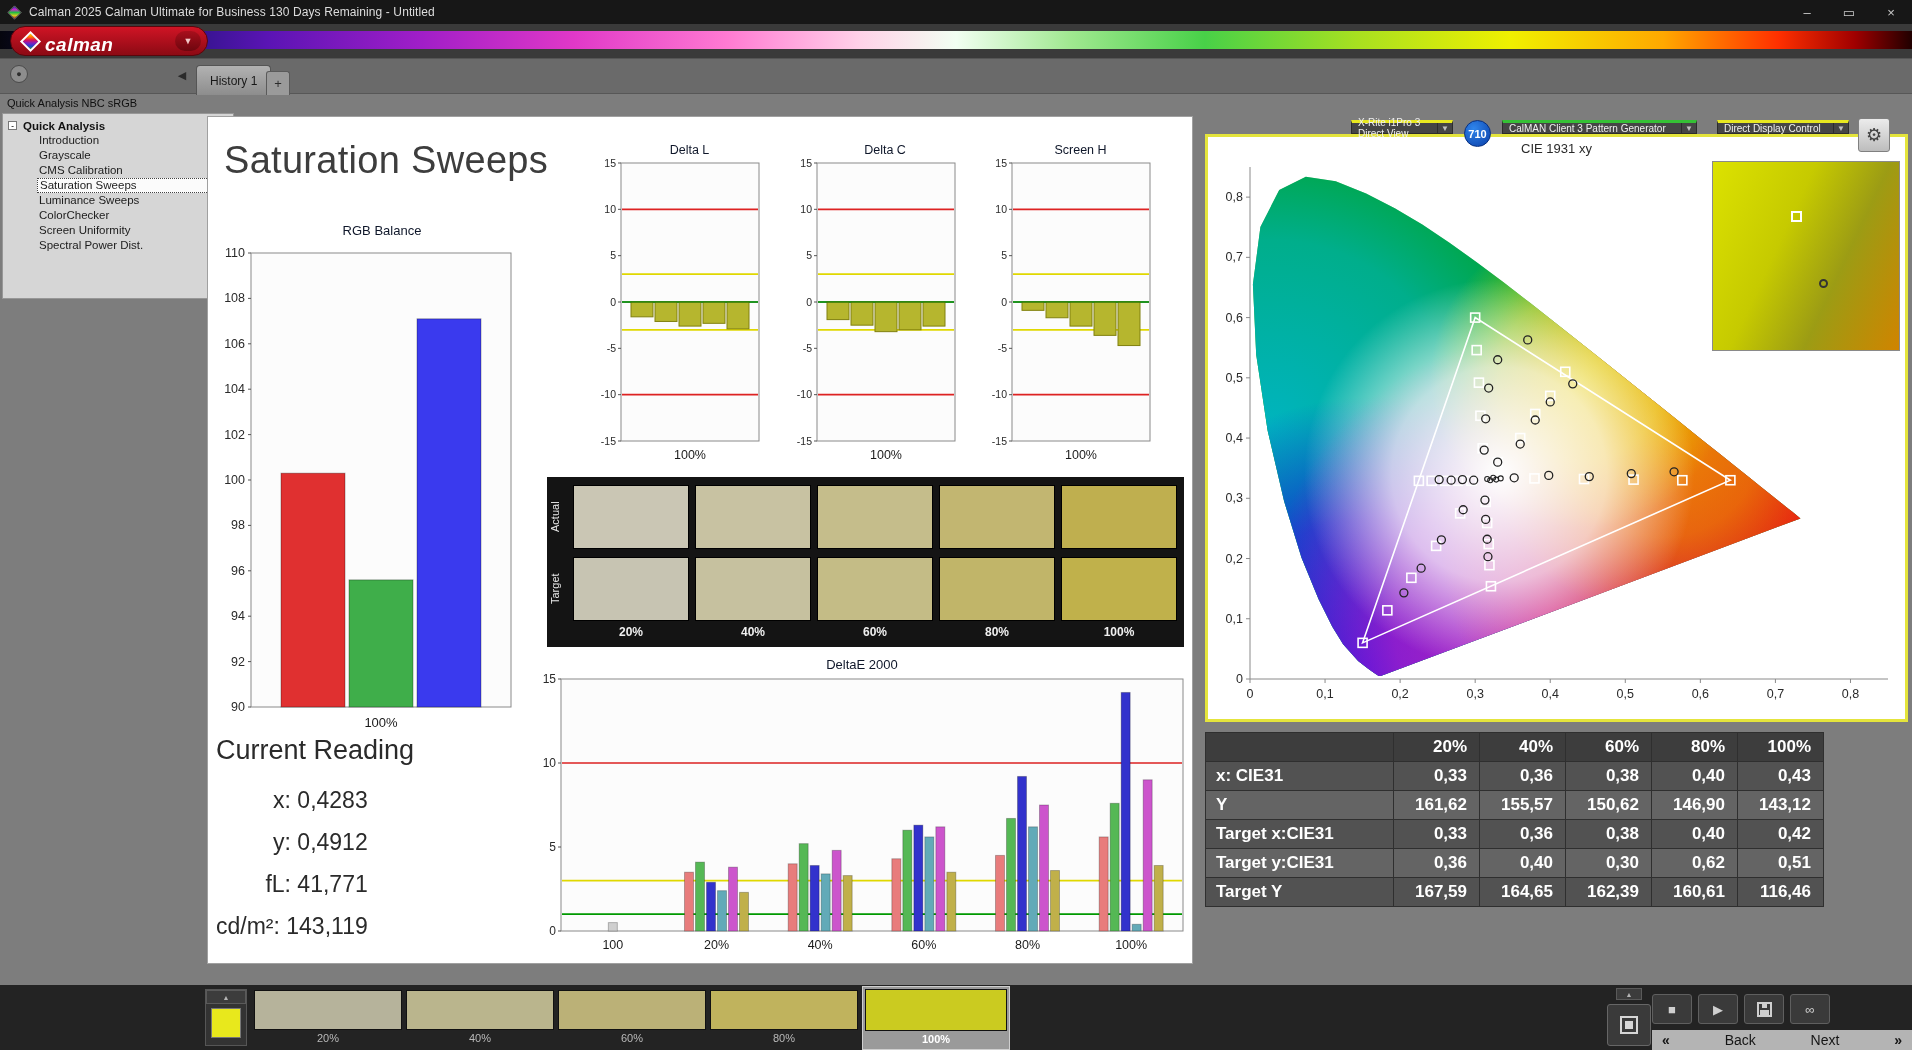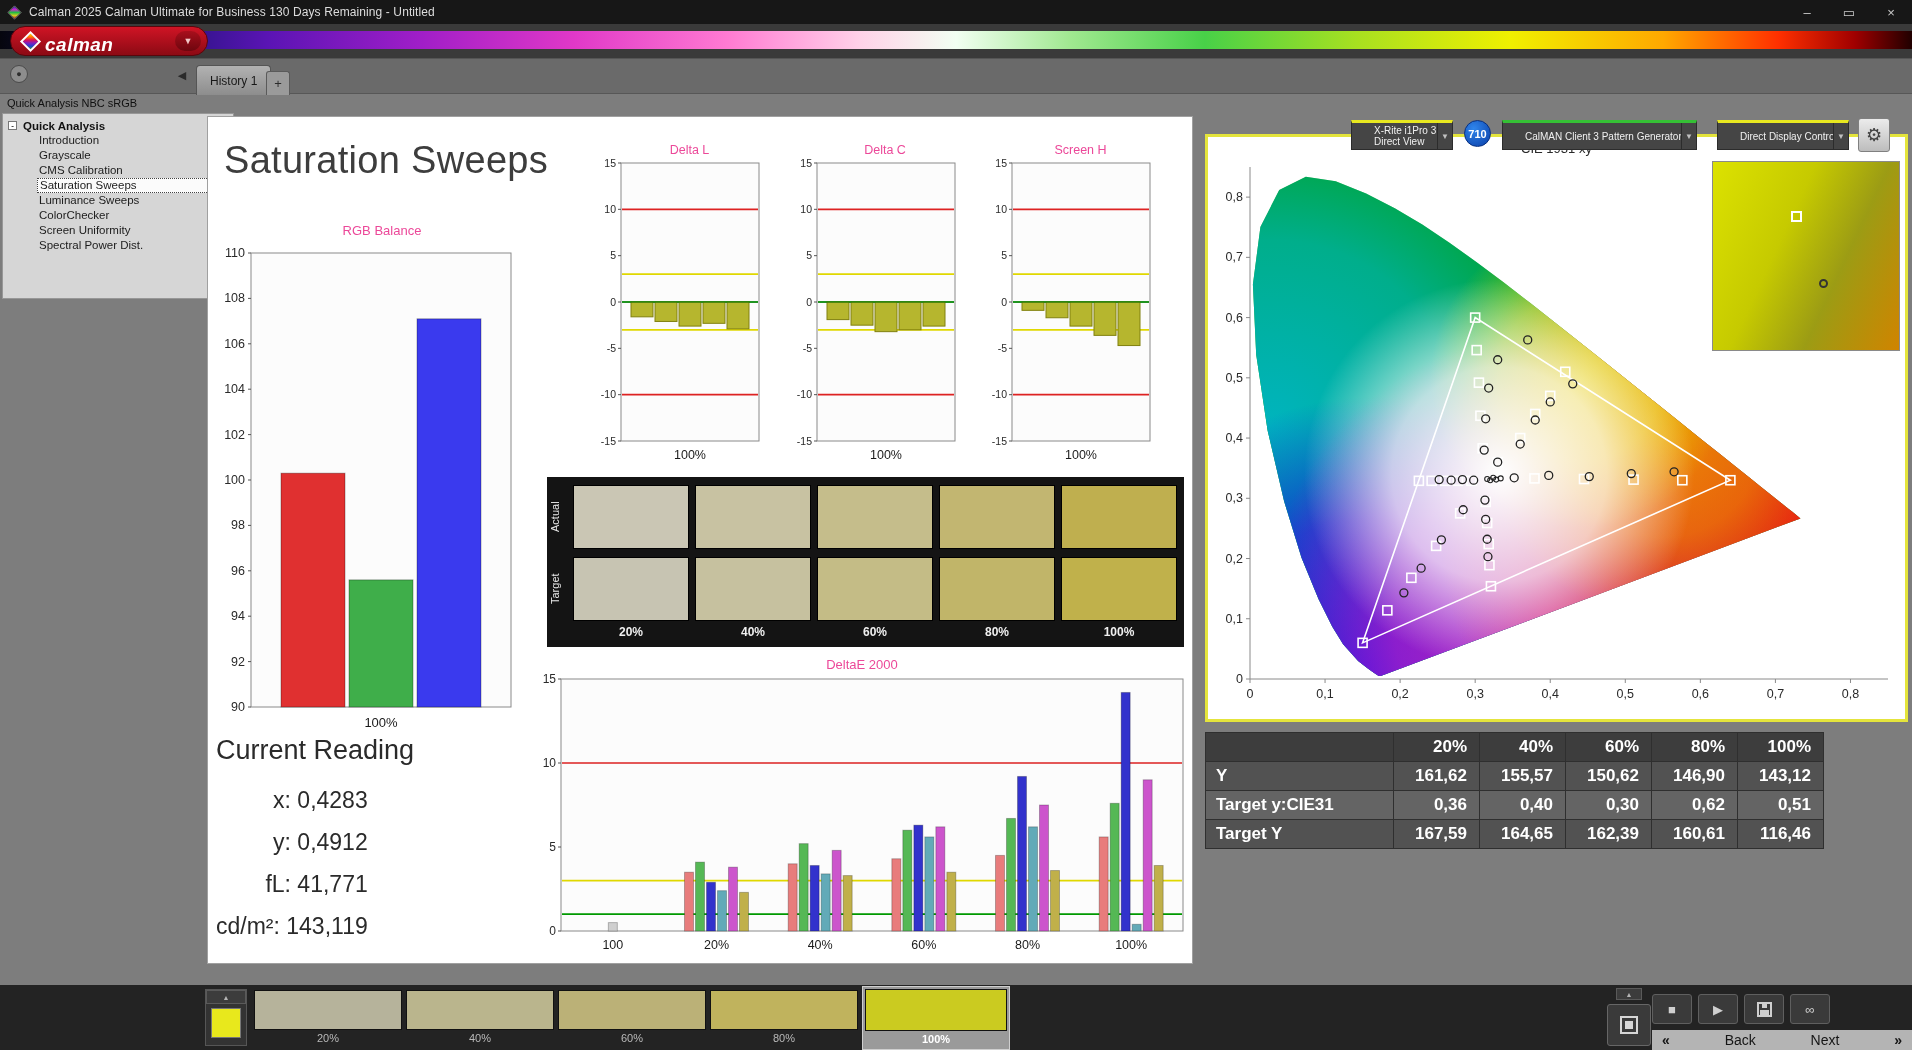--- a/index.html
+++ b/index.html
@@ -25,38 +25,38 @@
   .logo-text { color:#fff; font-size:19px; font-weight:bold; font-style:italic; letter-spacing:.5px; flex:1;margin-top:8px; }
   .logo-drop { width:26px; height:20px; border-radius:10px; background:linear-gradient(180deg,#a80f1c,#6e060e); color:#f2c8c8; font-size:9px; display:flex; align-items:center; justify-content:center; }
 
   
   .tabstrip { position:absolute; left:0; top:58px; width:1912px; height:36px; background:#6a6a6a; border-top:1px solid #555; border-bottom:1px solid #575757; z-index:30; }
   .pin-btn { position:absolute; left:10px; top:6px; width:18px; height:18px; border-radius:50%; background:#8d8d8d; border:1px solid #4a4a4a; color:#2e2e2e; font-size:9px; display:flex; align-items:center; justify-content:center; }
   .collapse-btn { position:absolute; left:173px; top:8px; width:18px; height:16px; color:#2a2a2a; font-size:11px; display:flex; align-items:center; justify-content:center; }
   .tab-history { position:absolute; left:196px; top:6px; height:30px; padding:0 13px; background:linear-gradient(180deg,#b2b2b2,#8d8d8d); border:1px solid #555; border-bottom:none; border-radius:4px 4px 0 0; display:flex; align-items:center; font-size:12px; color:#181818; }
   .tab-add { position:absolute; left:266px; top:12px; width:24px; height:24px; background:#9a9a9a; border:1px solid #5a5a5a; border-bottom:none; border-radius:3px 3px 0 0; display:flex; align-items:center; justify-content:center; font-size:13px; color:#2c2c2c; }
 
-  .device { position:absolute; top:61px; height:30px; background:#454545; border:1px solid #2c2c2c; border-top-width:3px; color:#f0f0f0; display:flex; align-items:center;padding-left:16px; }
+  .device { position:absolute; top:61px; height:14px; background:#454545; border:1px solid #2c2c2c; border-top-width:3px; color:#f0f0f0; display:flex; align-items:center; }
   .device .dtext { flex:1; padding:0 6px; font-size:10px; line-height:11px; white-space:nowrap; overflow:hidden; }
   .device .darrow { width:15px; align-self:stretch; border-left:1px solid #2c2c2c; display:flex; align-items:center; justify-content:center; color:#c0c0c0; font-size:8px; }
   .badge-710 { position:absolute; left:1464px; top:61px; width:27px; height:27px; border-radius:50%; background:radial-gradient(circle at 35% 30%,#2f85ec,#0b3fa8); border:1px solid #072f80; color:#fff; font-size:11px; font-weight:bold; display:flex; align-items:center; justify-content:center; }
   .gear-btn { position:absolute; left:1858px; top:59px; width:32px; height:34px; background:linear-gradient(180deg,#ececec,#bdbdbd); border:1px solid #808080; border-radius:3px; color:#444; font-size:18px; display:flex; align-items:center; justify-content:center; }
 
   
   .side-header { position:absolute; left:7px; top:97px; font-size:11px; color:#101010; }
   .tree-panel { position:absolute; left:2px; top:113px; width:232px; height:186px; background:#d6d6d6; border:1px solid #979797; padding:5px 0 0 0; }
   .tree-root { font-size:11.5px; font-weight:bold; color:#111; padding:1px 0 1px 20px; position:relative; }
   .tree-expander { position:absolute; left:5px; top:2px; width:9px; height:9px; border:1px solid #777; background:#fff; font-size:8px; line-height:7px; text-align:center; color:#333; }
   .tree-item { font-size:11.5px; color:#1c1c1c; padding:1px 4px 1px 36px; height:15px; line-height:13px; }
   .tree-item.selected { background:#fbfbfb; border:1px dotted #444; padding-top:0; width:calc(100% - 18px); margin-left:34px; padding-left:2px; }
 
   
   .main-panel { position:absolute; left:207px; top:116px; width:986px; height:848px; background:#ffffff; border:1px solid #a0a0a0; }
   .page-title { position:absolute; left:16px; top:22px; font-size:38px; color:#3d3d3d; letter-spacing:.3px; }
-  .chart-title { position:absolute; font-size:13px; color:#ec4899; text-align:center; }
+  .chart-title { position:absolute; font-size:13px; color:#0f172a; text-align:center; }
   .reading-head { position:absolute; left:8px; top:618px; font-size:27px; color:#2a2a2a; }
   .reading-lines { position:absolute; left:8px; top:662px; }
   .reading-line { font-size:23px; color:#2a2a2a; height:42px; line-height:42px;text-align:right; }
 
   
   .swatch-grid { position:absolute; left:339px; top:360px; width:637px; height:170px; background:#141414; }
   .sg-rowlabel { position:absolute; left:2px; width:20px; color:#e8e8e8; font-size:11px; writing-mode:vertical-rl; transform:rotate(180deg); text-align:center; }
   .sg-swatch { position:absolute; border:1px solid #000; }
   .sg-collabel { position:absolute; color:#f0f0f0; font-size:12px; font-weight:bold; text-align:center; width:116px; }
 
@@ -547,26 +547,42 @@
         <th class="rowlabel"></th>
         <th>20%</th>
         <th>40%</th>
         <th>60%</th>
         <th>80%</th>
         <th>100%</th>
       </tr>
     </thead>
     <tbody>
       <tr>
+        <td class="rowlabel">x: CIE31</td>
+        <td>0,33</td>
+        <td>0,36</td>
+        <td>0,38</td>
+        <td>0,40</td>
+        <td>0,43</td>
+      </tr>
+      <tr>
         <td class="rowlabel">Y</td>
         <td>161,62</td>
         <td>155,57</td>
         <td>150,62</td>
         <td>146,90</td>
         <td>143,12</td>
+      </tr>
+      <tr>
+        <td class="rowlabel">Target x:CIE31</td>
+        <td>0,33</td>
+        <td>0,36</td>
+        <td>0,38</td>
+        <td>0,40</td>
+        <td>0,42</td>
       </tr>
       <tr>
         <td class="rowlabel">Target y:CIE31</td>
         <td>0,36</td>
         <td>0,40</td>
         <td>0,30</td>
         <td>0,62</td>
         <td>0,51</td>
       </tr>
       <tr>

